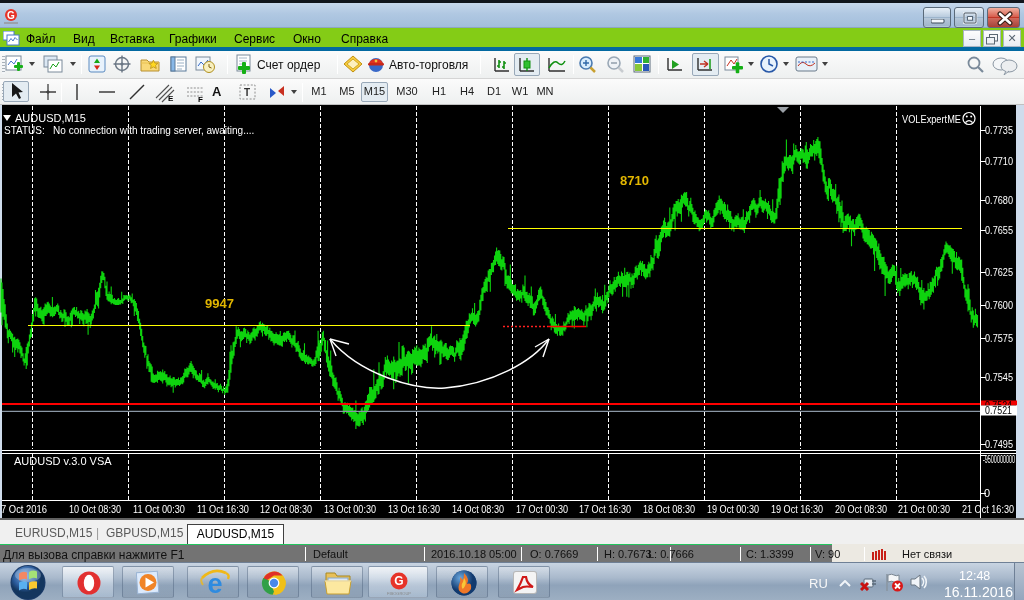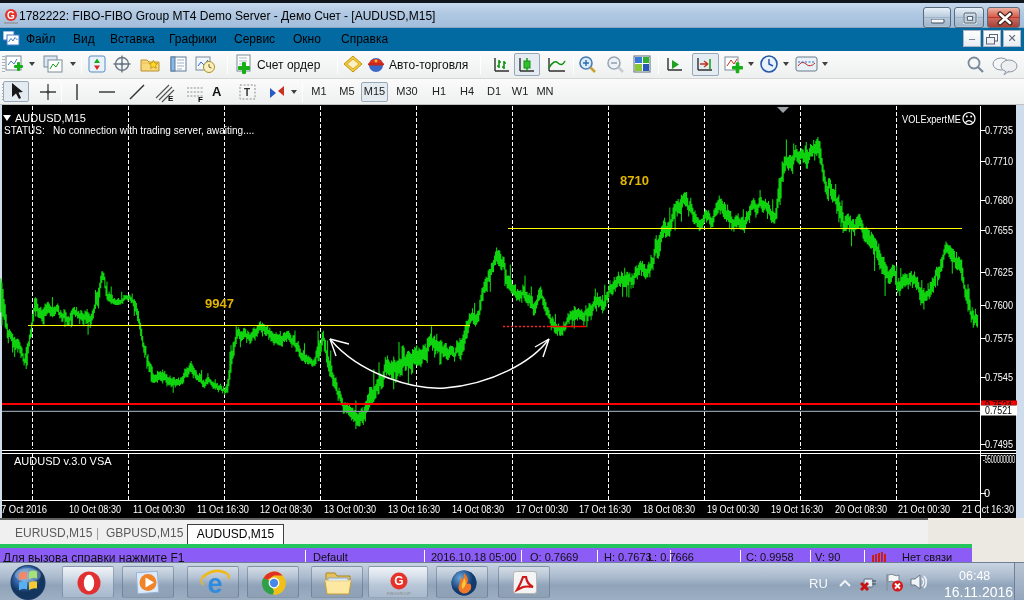--- a/index.html
+++ b/index.html
@@ -8,53 +8,52 @@
 
 #topline{left:0;top:0;width:1024px;height:3px;background:#10151c}
 #title{left:0;top:3px;width:1024px;height:25px;background:linear-gradient(#c6d8ec,#b0c8e2 45%,#a3bedc);border-bottom:1px solid #8ea6c0;font-size:12px;color:#000}
 #title .txt{position:absolute;left:19px;top:6px;white-space:nowrap}
 .wbtn{position:absolute;top:4px;height:21px;border:1px solid #5a6a7a;border-radius:3px}
 .wbtn i{position:absolute;left:0;right:0;top:50%;height:45%;background:linear-gradient(rgba(255,255,255,.25),rgba(90,110,140,.18))}
 #bmin{left:923px;width:28px;background:linear-gradient(#e8f0f8,#b6c9dc 50%,#9cb4cc 50%,#b4c8da)}
 #bmax{left:954px;width:30px;background:linear-gradient(#e8f0f8,#b6c9dc 50%,#9cb4cc 50%,#b4c8da)}
 #bcls{left:987px;width:33px;background:linear-gradient(#f0b0a0,#d86050 45%,#c03525 50%,#b84030)}
 
-#menubar{left:0;top:28px;width:1024px;height:23px;background:#0369a1;border-bottom:1px solid #0369a1;font-size:12px;color:#000}
+#menubar{left:0;top:28px;width:1024px;height:23px;background:#84cc16;border-bottom:4px solid #0369a1;font-size:12px;color:#000}
 .mi{position:absolute;top:4px}
 .mdib{position:absolute;top:2px;width:18px;height:17px;border:1px solid #aab6c4;background:linear-gradient(#fdfdfd,#e8ecf2);color:#5a6773;font-size:11px;text-align:center;line-height:15px}
 
 #tb1{left:0;top:51px;width:1024px;height:28px;background:linear-gradient(#fbfbfb,#eef0f0);border-bottom:1px solid #d5d5d5}
 #tb2{left:0;top:79px;width:1024px;height:26px;background:linear-gradient(#fbfbfb,#eef0f0);border-bottom:1px solid #c0c0c0}
 .sep{position:absolute;top:4px;width:1px;height:19px;background:#c8c8c8;border-right:1px solid #fff}
 .grip{position:absolute;top:5px;width:3px;height:18px;background-image:repeating-linear-gradient(to bottom,#a8b0b8 0 1px,#f4f6f8 1px 3px)}
 .tbtxt{position:absolute;font-size:12px;color:#111}
 .per{position:absolute;top:3px;height:19px;font-size:11px;color:#222;text-align:center;padding-top:3px}
 .pressed{border:1px solid #98a8b8;background:#e4ecf2;border-radius:2px}
 .caret{position:absolute;top:11px;width:0;height:0;border-left:3px solid transparent;border-right:3px solid transparent;border-top:4px solid #404040}
 
-#tabs{left:0;top:518px;width:928px;height:26px;background:#f0f0f0;border-top:2px solid #616161;font-size:12px;color:#5a5a5a}
+#tabs{left:0;top:518px;width:1024px;height:26px;background:#f0f0f0;border-top:2px solid #616161;font-size:12px;color:#5a5a5a}
 #atab{position:absolute;left:187px;top:4px;width:97px;height:22px;background:#fff;border:1px solid #404040;border-bottom:none;color:#000;text-align:center;padding-top:2px;font-size:12px}
 
-#status{left:0;top:544px;width:972px;height:18px;background:#8b5cf6;border-top:4px solid #22c55e;font-size:11px;color:#111}
+#status{left:0;top:544px;width:832px;height:18px;background:#737373;border-top:1px solid #22c55e;font-size:11px;color:#111}
 .sf{position:absolute;top:3px;white-space:nowrap}
 .sdiv{position:absolute;top:2px;width:1px;height:14px;background:#c8c8c8;border-right:1px solid #fff}
 
 #task{left:0;top:562px;width:1024px;height:38px;background:linear-gradient(#c8d4e2,#a9b9cc 40%,#8fa3ba 60%,#9dafc2);border-top:1px solid #6f8096}
 .tbn{position:absolute;top:3px;width:52px;height:32px;border:1px solid rgba(90,110,135,.55);border-radius:2px;background:linear-gradient(rgba(255,255,255,.32),rgba(255,255,255,.06) 45%,rgba(60,80,105,.12))}
 .tray{position:absolute;color:#fff;font-size:13px}
 </style></head><body>
 <div id="scr">
 <div class="abs" id="topline"></div>
 <div class="abs" id="title">
 <svg class="abs" style="left:4px;top:5px" width="14" height="16">
         <circle cx="7" cy="7" r="6" fill="#e63329"></circle>
         <text x="7" y="11" text-anchor="middle" style="font:bold 10px Liberation Sans,sans-serif" fill="#fff">G</text>
         <rect x="0" y="14" width="14" height="2" fill="#9aa2ac"></rect>
       </svg>
-<span class="txt">1782222: FIBO-FIBO Group MT4 Demo Server - Демо Счет - [AUDUSD,M15]</span>
 <div class="wbtn" id="bmin">
         <i></i>
         <svg class="abs" style="left:7px;top:11px" width="14" height="5">
           <rect x="0" y="0" width="13" height="4" rx="1" fill="#f4f8fc" stroke="#3a4a5a"></rect>
         </svg>
       </div>
 <div class="wbtn" id="bmax">
         <i></i>
         <svg class="abs" style="left:8px;top:4px" width="15" height="13">
           <rect x="1" y="1" width="12" height="10" rx="1" fill="none" stroke="#f4f8fc" stroke-width="2.4"></rect>
@@ -390,21 +389,21 @@
 <span class="sf" style="left:313px">Default</span>
 <div class="sdiv" style="left:424px"></div>
 <span class="sf" style="left:431px">2016.10.18 05:00</span>
 <div class="sdiv" style="left:521px"></div>
 <span class="sf" style="left:530px">O: 0.7669</span>
 <div class="sdiv" style="left:597px"></div>
 <span class="sf" style="left:604px">H: 0.7673</span>
 <div class="sdiv" style="left:670px"></div>
 <span class="sf" style="left:648px">L: 0.7666</span>
 <div class="sdiv" style="left:740px"></div>
-<span class="sf" style="left:746px">C: 0.9958</span>
+<span class="sf" style="left:746px">C: 1.3399</span>
 <div class="sdiv" style="left:810px"></div>
 <span class="sf" style="left:815px">V: 90</span>
 <div class="sdiv" style="left:864px"></div>
 <svg class="abs" style="left:872px;top:4px" width="26" height="11">
         <rect x="0" y="3" width="2" height="8" fill="#c82018"></rect>
         <rect x="3" y="2" width="2" height="9" fill="#c82018"></rect>
         <rect x="6" y="1" width="2" height="10" fill="#c82018"></rect>
         <rect x="9" y="0" width="2" height="11" fill="#c82018"></rect>
         <rect x="12" y="2" width="2" height="9" fill="#c82018"></rect>
       </svg>
@@ -508,16 +507,16 @@
 <svg class="abs" style="left:884px;top:10px" width="20" height="19">
         <path d="M3,1 V18" stroke="#8a96a2" stroke-width="1.6"></path>
         <path d="M4,2 Q8,0.5 10,2 Q12,3.5 15,2 L15,9 Q12,10.5 10,9 Q8,7.5 4,9 Z" fill="#f4f6f8" stroke="#7a8692"></path>
         <circle cx="13.5" cy="13" r="5.5" fill="#d81818"></circle>
         <path d="M11,10.5 L16,15.5 M16,10.5 L11,15.5" stroke="#fff" stroke-width="1.8"></path>
       </svg>
 <svg class="abs" style="left:910px;top:11px" width="19" height="16">
         <path d="M1,5 H5 L10,1 V15 L5,11 H1 Z" fill="#f0f4f8" stroke="#6a7682"></path>
         <path d="M12,4 a6,6 0 0 1 0,8 M14,2 a9,9 0 0 1 0,12" stroke="#f0f4f8" fill="none" stroke-width="1.6"></path>
       </svg>
-<span class="tray" style="left:959px;top:6px;font-size:12.5px">06:48</span>
+<span class="tray" style="left:959px;top:6px;font-size:12.5px">12:48</span>
 <span class="tray" style="left:944px;top:21px;font-size:14px">16.11.2016</span>
 <div class="abs" style="left:1014px;top:0;width:10px;height:38px;background:linear-gradient(#b8c4d2,#93a5bd);border-left:1px solid #6f8096"></div>
 </div>
 </div>
 </body></html>

